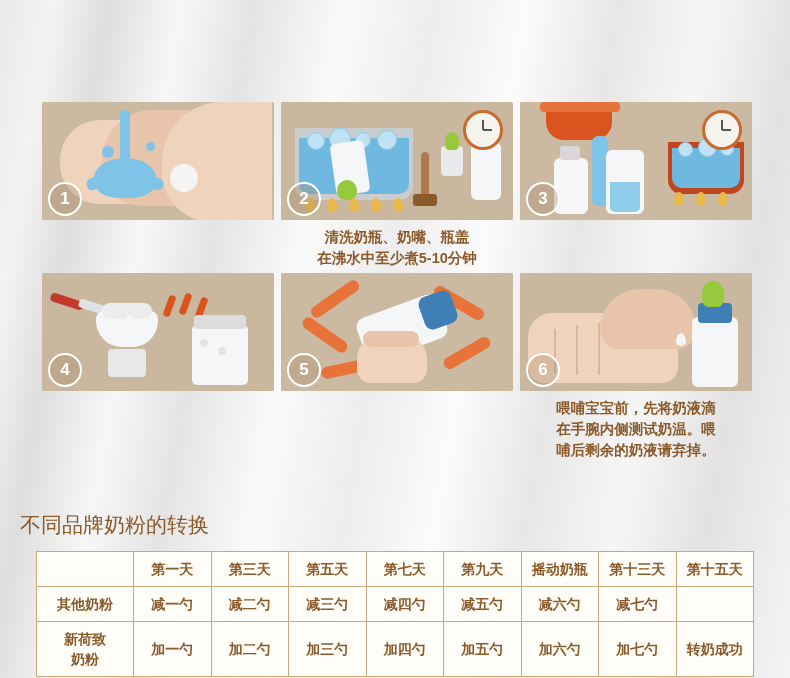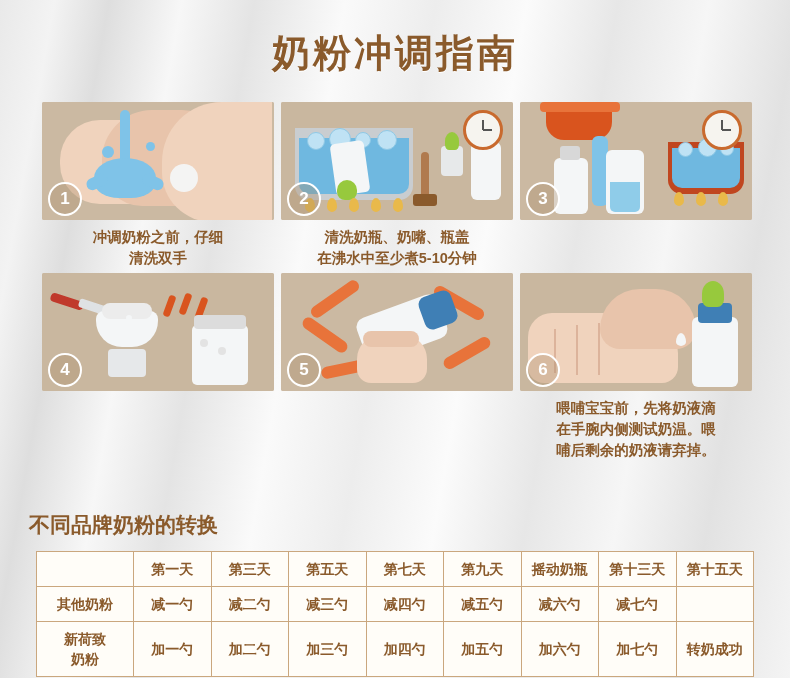--- a/index.html
+++ b/index.html
@@ -114,24 +114,24 @@
   }
   .flame {
     position:absolute; width:10px; height:14px; background:#e9b94a;
     border-radius: 50% 50% 50% 50% / 60% 60% 40% 40%;
     transform: rotate(0deg);
   }
 
   
   .section-title {
     position: absolute;
-    left: 29px;
+    left: 20px;
     top: 511px;
     font-size: 21px;
-    font-weight: bold;
+    font-weight: normal;
     color: #8a5a2b;
   }
   table.conv {
     position: absolute;
     left: 36px;
     top: 551px;
     width: 718px;
     border-collapse: collapse;
     background: #fffdf8;
     font-size: 14px;
@@ -147,43 +147,40 @@
   }
   table.conv th { font-weight: bold; }
   table.conv .rowhead { width: 92px; }
   table.conv td.empty { background: #fffdf8; }
 </style>
 </head>
 <body>
 
 <div class="page">
 
-  <div class="title">奶粉冲调指南</div>
 
   <div class="steps">
 
     <div class="step">
       <div class="thumb">
         <div class="bg-tan"></div>
 
         <div class="skin" style="left:18px; top:18px; width:110px; height:84px; border-radius:40px 20px 30px 40px;"></div>
         <div class="skin2" style="left:60px; top:8px; width:120px; height:96px; border-radius:50px 40px 20px 40px;"></div>
         <div class="skin" style="left:120px; top:0px; width:110px; height:120px; border-radius:60px 0 0 50px;"></div>
 
         <div class="blue" style="left:78px; top:8px; width:10px; height:56px; border-radius:5px;"></div>
         <div class="blue" style="left:52px; top:56px; width:62px; height:40px; border-radius:50% 50% 40% 40%;"></div>
         <div class="blue" style="left:44px; top:74px; width:22px; height:12px; border-radius:6px; transform:rotate(-25deg);"></div>
         <div class="blue" style="left:100px; top:74px; width:22px; height:12px; border-radius:6px; transform:rotate(25deg);"></div>
         <div class="blue" style="left:60px; top:44px; width:12px; height:12px; border-radius:50%;"></div>
         <div class="blue" style="left:104px; top:40px; width:9px; height:9px; border-radius:50%;"></div>
         <div class="white" style="left:128px; top:62px; width:28px; height:28px; border-radius:50%; opacity:.92;"></div>
         <div class="badge">1</div>
       </div>
-      <div class="caption" style="white-space:pre-line">冲调奶粉之前，仔细
-清洗双手</div>
     </div>
 
     <div class="step">
       <div class="thumb">
         <div class="bg-tan2"></div>
         <div class="timer"></div>
 
         <div class="grey pot" style="left:14px; top:26px; width:118px; height:72px; background:#c9cdd0;"></div>
         <div class="blue" style="left:18px; top:36px; width:110px; height:56px; border-radius:0 0 10px 10px; background:#6fb8e0;"></div>
         <div class="bubble" style="left:26px; top:30px; width:16px; height:16px;"></div>

